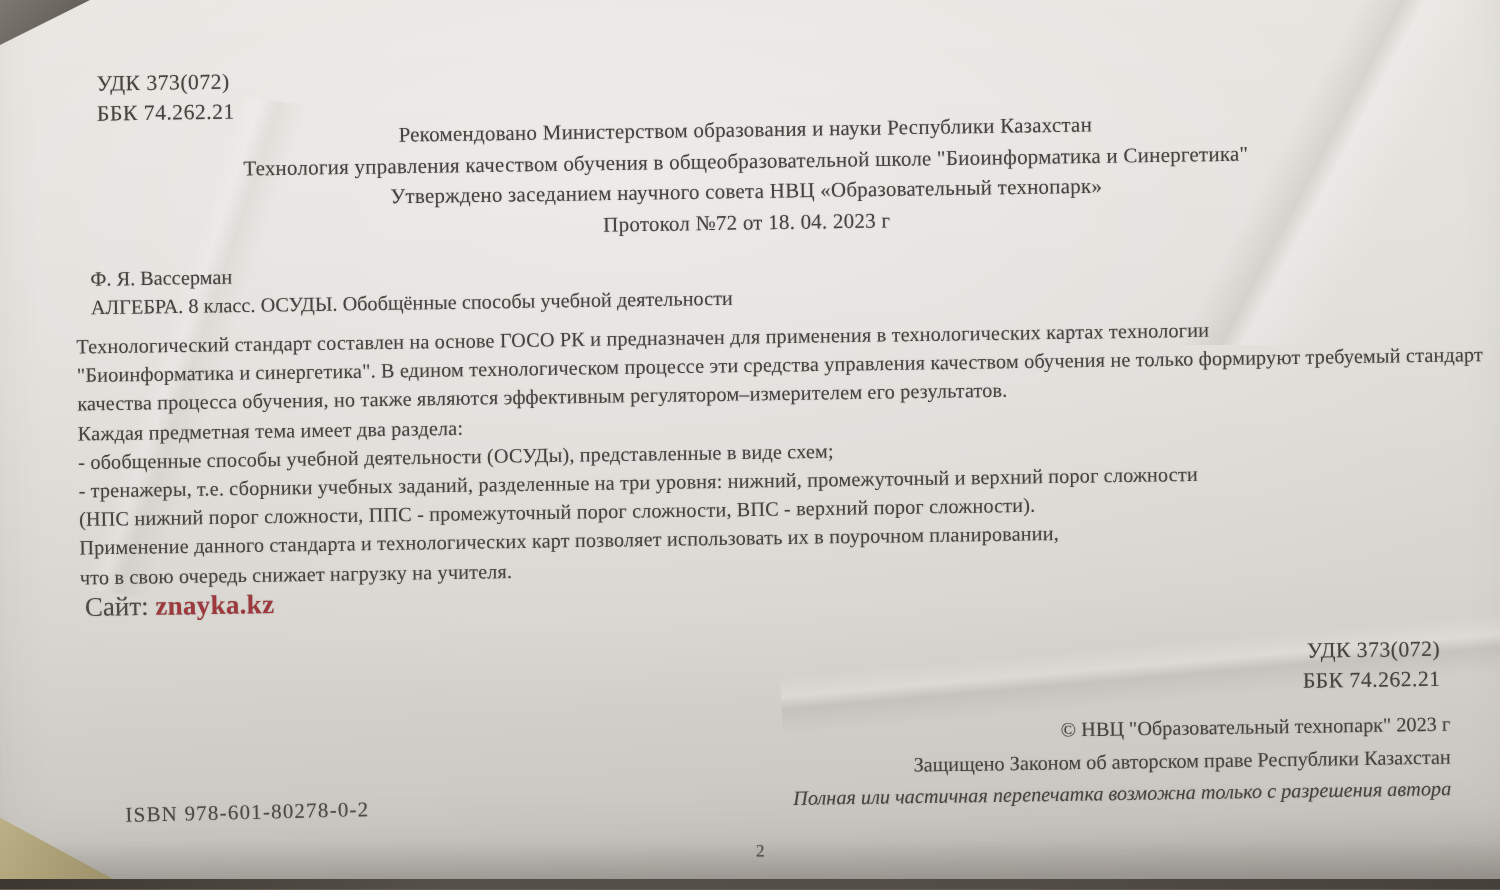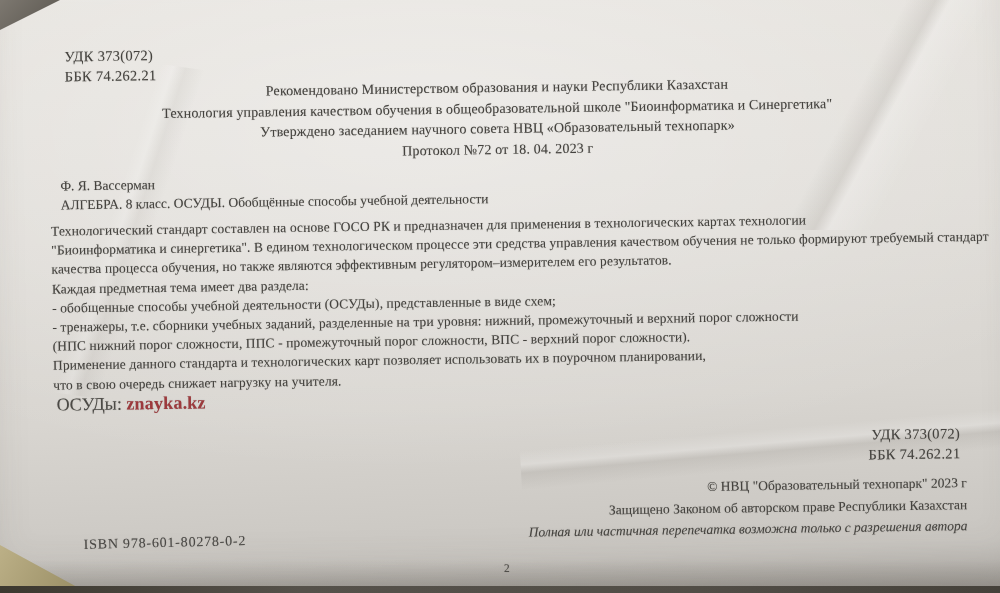--- a/index.html
+++ b/index.html
@@ -101,21 +101,21 @@
       <div>качества процесса обучения, но также являются эффективным регулятором–измерителем его результатов.</div>
       <div>Каждая предметная тема имеет два раздела:</div>
       <div>- обобщенные способы учебной деятельности (ОСУДы), представленные в виде схем;</div>
       <div>- тренажеры, т.е. сборники учебных заданий, разделенные на три уровня: нижний, промежуточный и верхний порог сложности</div>
       <div>(НПС нижний порог сложности, ППС - промежуточный порог сложности, ВПС - верхний порог сложности).</div>
       <div>Применение данного стандарта и технологических карт позволяет использовать их в поурочном планировании,</div>
       <div>что в свою очередь снижает нагрузку на учителя.</div>
     </div>
 
     <div class="abs site-line">
-      <span>ОСУДы:</span>
+      <span>Сайт:</span>
       <span class="site-url">znayka.kz</span>
     </div>
 
     <div class="abs udk-bottom">
       <div>УДК 373(072)</div>
       <div>ББК 74.262.21</div>
     </div>
 
     <div class="abs rights">
       <div>© НВЦ "Образовательный технопарк" 2023 г</div>

